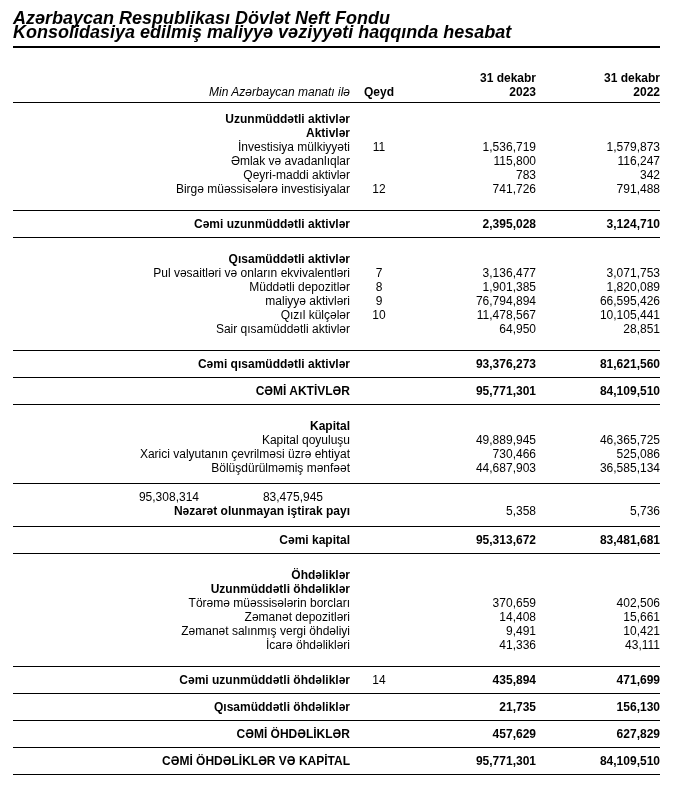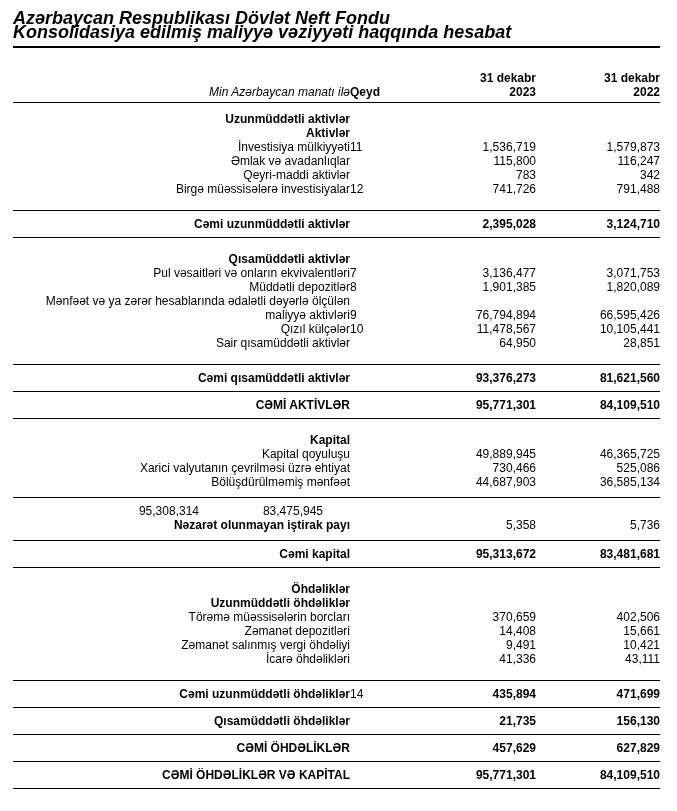--- a/index.html
+++ b/index.html
@@ -20,21 +20,21 @@
   .rule.gap-sm{margin-top:8px;}
   .row.attr + .rule.gap{margin-top:8px;}
 
   .colhead{margin-top:23px;border-bottom:1px solid #000;padding-bottom:3px;}
   .ch-row{display:flex;}
   .bold{font-weight:bold;}
   .italic{font-style:italic;}
 
   .cell{white-space:nowrap;overflow:visible;}
   .cell.label{flex:1;text-align:right;}
-  .cell.note{width:58px;}
+  .cell.note{width:58px;text-align:center;}
   .cell.v2023{width:128px;text-align:right;}
   .cell.v2022{width:124px;text-align:right;}
 
   .row{display:flex;}
   .row.section .cell.label{font-weight:bold;}
   .row.section{margin-top:14px;}
   .row.section + .row.section{margin-top:0;}
   #rows .row.section:first-child{margin-top:9px;}
   .row.item_cont .cell.label{padding-left:8px;}
   .row.total,.row.grand{font-weight:bold;padding:6px 0;}
@@ -123,21 +123,20 @@
       <div class="cell v2023">3,136,477</div>
       <div class="cell v2022">3,071,753</div>
     </div>
     <div class="row item">
       <div class="cell label">Müddətli depozitlər</div>
       <div class="cell note">8</div>
       <div class="cell v2023">1,901,385</div>
       <div class="cell v2022">1,820,089</div>
     </div>
     <div class="row item_wrap">
-      <div class="cell label">Mənfəət və ya zərər hesablarında ədalətli dəyərlə ölçülən</div>
       <div class="cell note"></div>
       <div class="cell v2023"></div>
       <div class="cell v2022"></div>
     </div>
     <div class="row item_cont">
       <div class="cell label">maliyyə aktivləri</div>
       <div class="cell note">9</div>
       <div class="cell v2023">76,794,894</div>
       <div class="cell v2022">66,595,426</div>
     </div>

